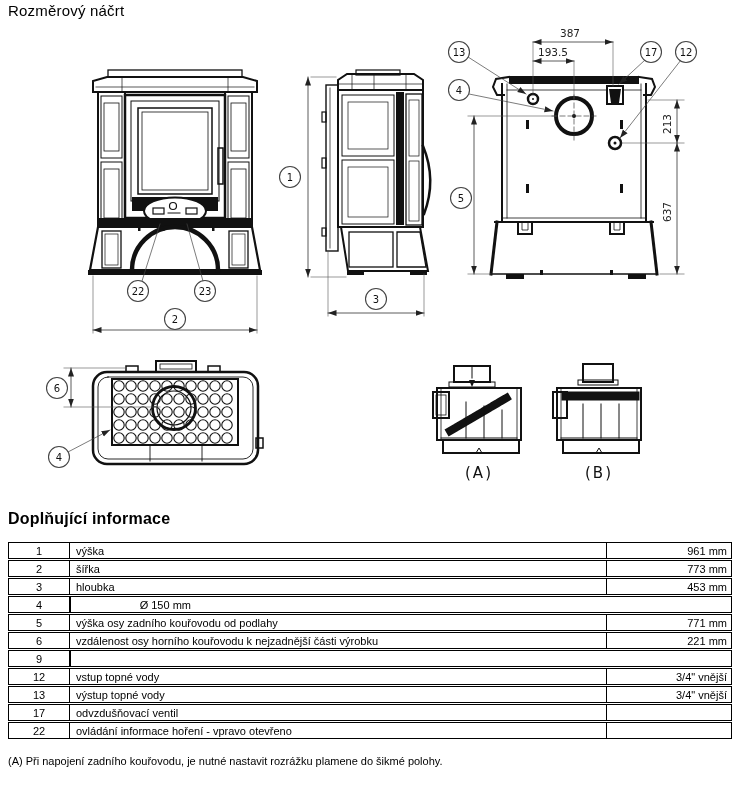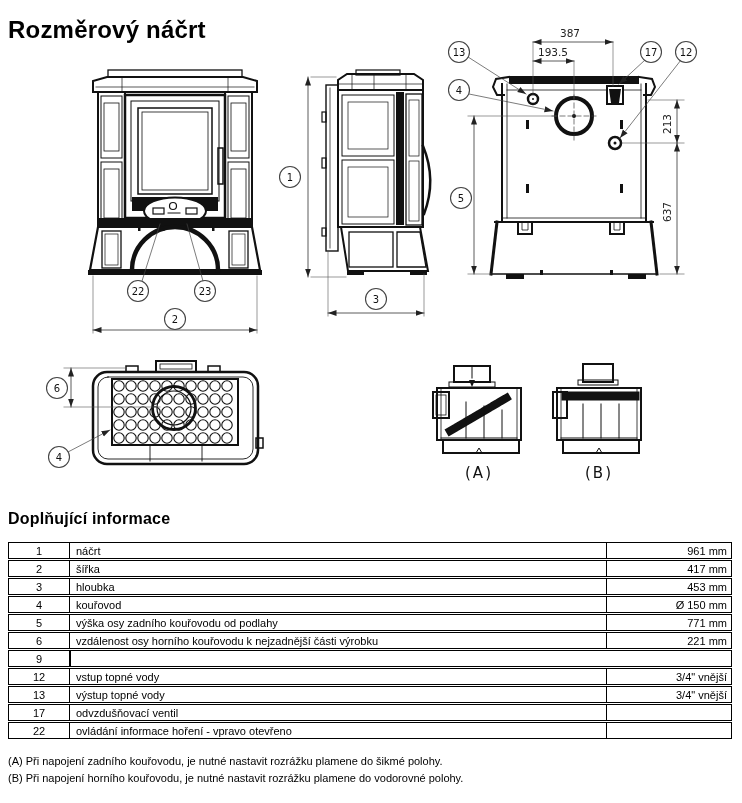--- a/index.html
+++ b/index.html
@@ -1,18 +1,18 @@
 <!DOCTYPE html>
 <html><head>
 <meta charset="utf-8">
 <style>
   html,body{margin:0;padding:0;background:#fff;}
   .page{position:relative;width:742px;height:803px;background:#fff;color:#000;
         font-family:"Liberation Sans",sans-serif;overflow:hidden;}
-  .title{position:absolute;left:8px;top:16px;font-size:24px;font-weight:700;letter-spacing:.2px;}
+  .title{position:absolute;left:8px;top:2px;font-size:15px;font-weight:400;letter-spacing:.2px;}
   .subtitle{position:absolute;left:8px;top:510px;font-size:16px;font-weight:700;letter-spacing:.2px;}
   .drawing{position:absolute;left:0;top:0;}
   .info-table{position:absolute;left:8px;top:542px;width:724px;}
   .trow{display:flex;align-items:stretch;box-sizing:border-box;height:17px;
         border:1.5px solid #000;margin-bottom:1px;font-size:11px;background:#fff;}
   .cnum{width:60px;display:flex;align-items:center;justify-content:center;
         border-right:1.5px solid #000;}
   .cdesc{flex:1;display:flex;align-items:center;padding-left:6px;white-space:nowrap;overflow:hidden;}
   .cval{width:97px;display:flex;align-items:center;justify-content:flex-end;
         padding-right:4px;border-left:1px solid #000;padding-left:23px;}
@@ -372,36 +372,35 @@
         <text x="599" y="478" font-size="15" letter-spacing="2" text-anchor="middle" fill="#111" stroke="none">(B)</text>
       </g>
     </g>
   </svg>
 
   <div class="subtitle">Doplňující informace</div>
 
   <div class="info-table">
     <div class="trow">
       <div class="cnum">1</div>
-      <div class="cdesc">náčrt</div>
+      <div class="cdesc">výška</div>
       <div class="cval">961 mm</div>
     </div>
     <div class="trow">
       <div class="cnum">2</div>
       <div class="cdesc">šířka</div>
-      <div class="cval">417 mm</div>
+      <div class="cval">773 mm</div>
     </div>
     <div class="trow">
       <div class="cnum">3</div>
       <div class="cdesc">hloubka</div>
       <div class="cval">453 mm</div>
     </div>
     <div class="trow">
       <div class="cnum">4</div>
-      <div class="cdesc">kouřovod</div>
       <div class="cval">Ø 150 mm</div>
     </div>
     <div class="trow">
       <div class="cnum">5</div>
       <div class="cdesc">výška osy zadního kouřovodu od podlahy</div>
       <div class="cval">771 mm</div>
     </div>
     <div class="trow">
       <div class="cnum">6</div>
       <div class="cdesc">vzdálenost osy horního kouřovodu k nejzadnější části výrobku</div>
@@ -428,16 +427,15 @@
     </div>
     <div class="trow">
       <div class="cnum">22</div>
       <div class="cdesc">ovládání informace hoření - vpravo otevřeno</div>
       <div class="cval"></div>
     </div>
   </div>
 
   <div class="notes">
     <div class="note-line">(A) Při napojení zadního kouřovodu, je nutné nastavit rozrážku plamene do šikmé polohy.</div>
-    <div class="note-line">(B) Při napojení horního kouřovodu, je nutné nastavit rozrážku plamene do vodorovné polohy.</div>
   </div>
 
 </div>
 
 </body></html>

